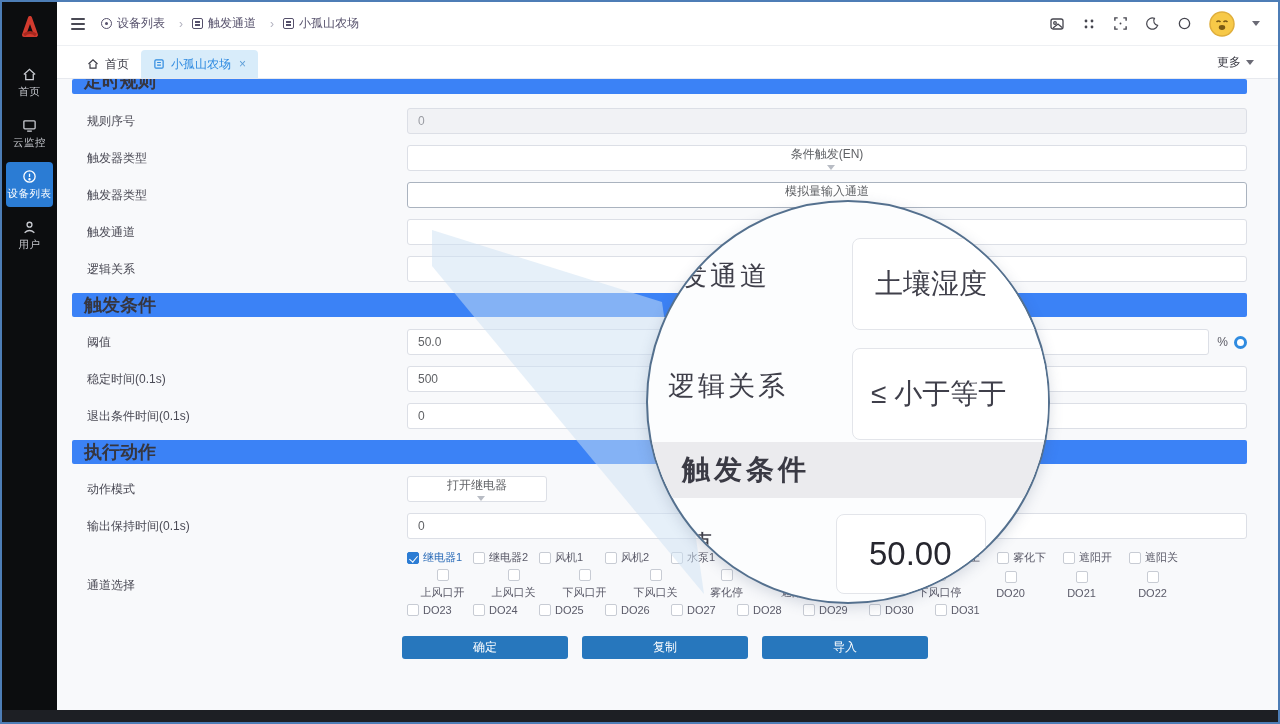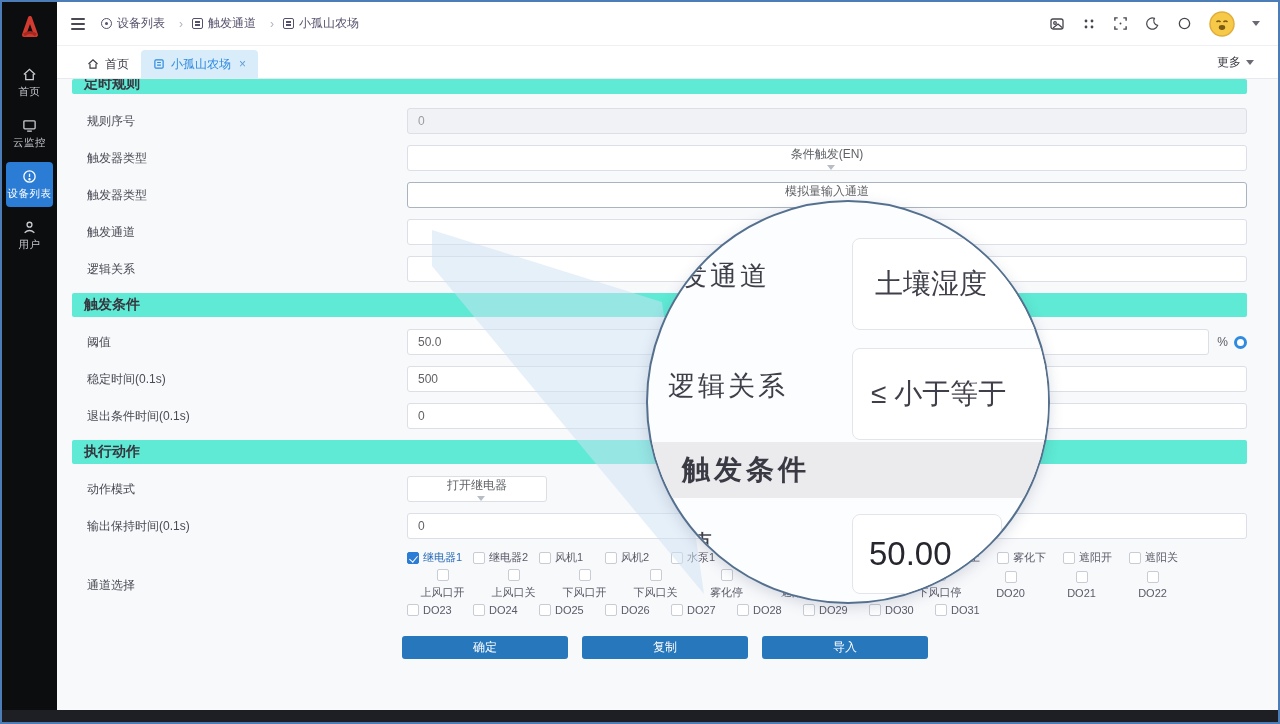--- a/index.html
+++ b/index.html
@@ -35,21 +35,21 @@
   .caret-down{width:0;height:0;border-left:4px solid transparent;border-right:4px solid transparent;border-top:5px solid #6a6a75;cursor:pointer;}
 
   .tabbar{height:33px;background:#fff;border-bottom:1px solid #e7e9ee;display:flex;align-items:flex-end;padding:0 24px 0 18px;}
   .tab{display:flex;align-items:center;gap:6px;font-size:12px;color:#3a3a44;padding:0 12px;height:28px;cursor:pointer;}
   .tab.active{background:#d8ecfa;color:#2e8ae0;border-radius:4px 4px 0 0;}
   .tab .tab-x{font-size:12px;color:#5f9fd8;margin-left:2px;}
   .tabbar-more{margin-left:auto;display:flex;align-items:center;gap:5px;font-size:12px;color:#3a3a44;cursor:pointer;margin-bottom:7px;}
 
   
   .content{flex:1;position:relative;padding:0 31px 0 15px;overflow:hidden;}
-  .strip{background:#5eead4;border-radius:2px;height:24px;display:flex;align-items:center;padding:0 12px;font-size:14px;font-weight:bold;color:#36363f;}
+  .strip{background:#3b82f6;border-radius:2px;height:24px;display:flex;align-items:center;padding:0 12px;font-size:18px;font-weight:bold;color:#36363f;}
   .strip.clipped{height:15px;overflow:hidden;align-items:flex-end;padding-bottom:1px;margin-top:0;}
   .frow{display:flex;align-items:center;margin-bottom:11px;}
   .flabel{width:335px;padding-left:15px;font-size:12px;color:#4a4a55;flex-shrink:0;}
   .fctl{flex:1;display:flex;align-items:center;min-width:0;}
   .finput,.fselect{height:26px;border:1px solid #dcdfe6;border-radius:3px;background:#fff;font-size:12px;color:#606266;padding:0 10px;width:100%;display:flex;align-items:center;font-family:inherit;}
   input.finput{outline:none;}
   .finput.disabled{background:#f1f2f5;color:#9a9ca3;}
   .fselect{justify-content:space-between;cursor:pointer;flex-direction:column;}
   .fselect.focused{border-color:#aab3bf;}
   .fselect .sel-caret{width:0;height:0;border-left:4px solid transparent;border-right:4px solid transparent;border-top:5px solid #b8bcc4;flex-shrink:0;margin-left:8px;}
@@ -465,17 +465,17 @@
         <span>土壤湿度</span>
       </div>
     <span class="l-label" style="left:20px;top:166px;">逻辑关系</span>
     <div class="l-box" style="left:204px;top:146px;width:230px;height:92px;padding-left:18px;">
         <span>≤ 小于等于</span>
       </div>
     <div class="l-strip" style="top:240px;height:56px;">
         <span>触发条件</span>
       </div>
     <span class="l-label" style="left:8px;top:324px;">阈值</span>
-    <div class="l-box" style="left:204px;top:312px;width:150px;height:80px;padding-left:16px;font-size:33px;color:#26262e;">
+    <div class="l-box" style="left:188px;top:312px;width:150px;height:80px;padding-left:32px;font-size:33px;color:#26262e;">
         <span>50.00</span>
       </div>
   </div>
 </div>
 
 </body></html>

